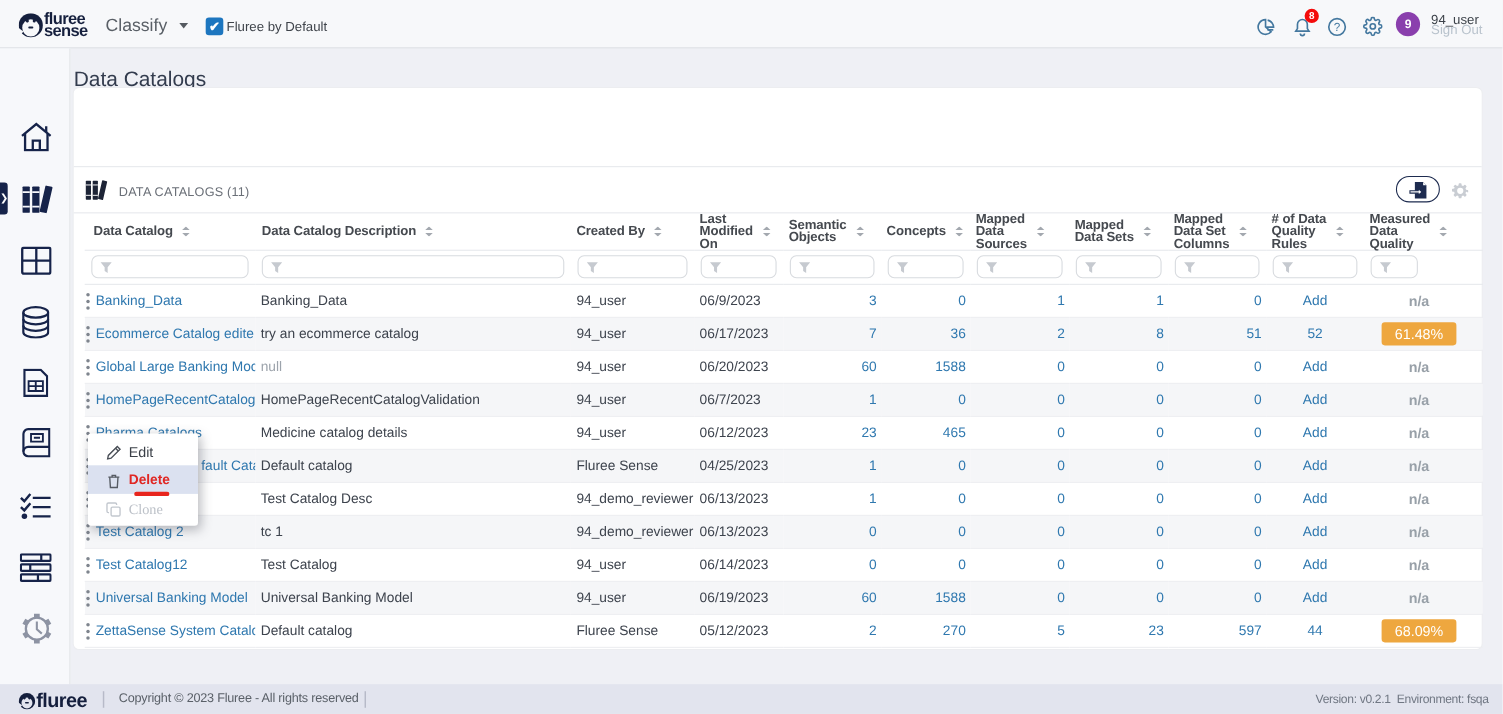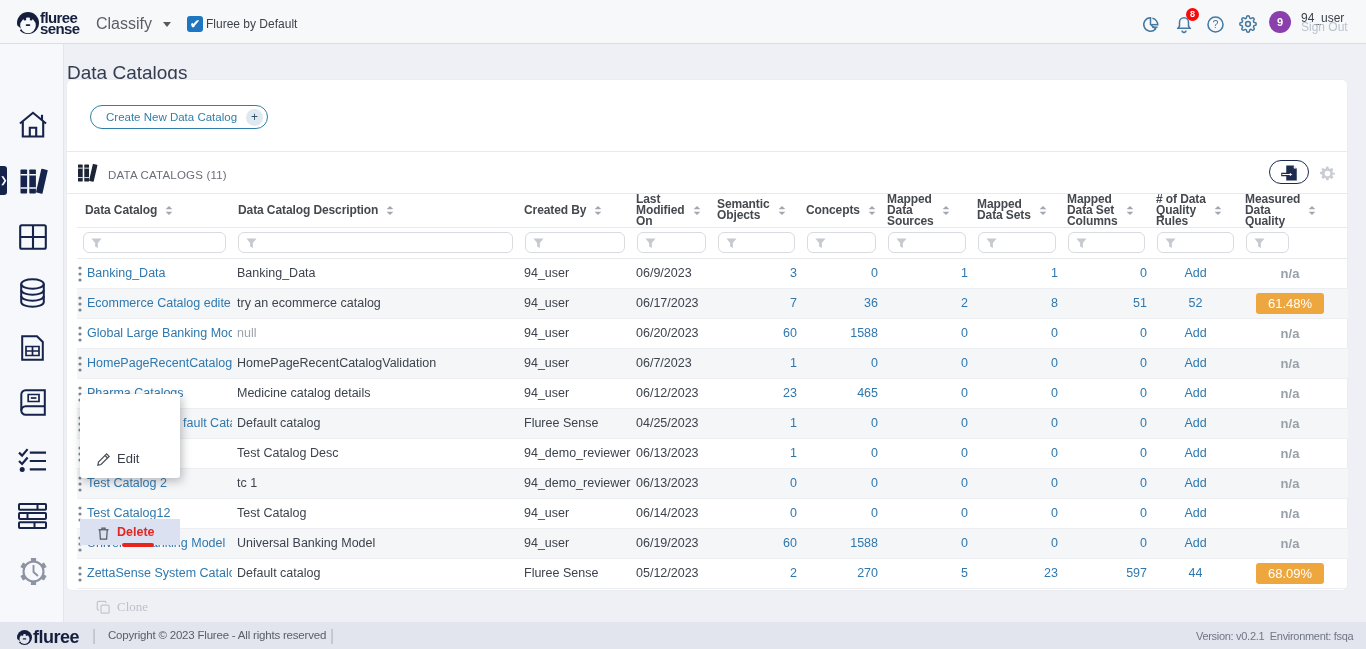--- a/index.html
+++ b/index.html
@@ -52,21 +52,21 @@
 tr.data td.name { position:relative; padding-left:10px; }
 td.name .kebab { position:absolute; left:1px; top:7px; }
 a.lnk { color:#2f78af; text-decoration:none; }
 tr.data td.num { text-align:right; padding:0 4px 0 0; }
 tr.data td.ctr { text-align:center; padding:0; } tr.data td.ctr2 { text-align:center; padding:0 8px 0 0; }
 tr.data td.gray { color:#9ca3ab; }
 .na { color:#98a0a8; font-weight:bold; font-size:13px; }
 .badge { display:inline-block; background:#eea73f; color:#fff; font-weight:normal; font-size:13px; line-height:13px; border-radius:3px; padding:4px 12px; }
 
 #menu { position:absolute; left:80px; top:394px; width:100px; height:84px; padding-top:3px; background:#fff; border-radius:3px; box-shadow:2px 3px 10px rgba(60,64,75,0.35); z-index:5; }
-#menu .item { height:26px; position:relative; font-size:13px;margin-top:48px; }
+#menu .item { height:26px; position:relative; font-size:13px; }
 #menu .item svg { position:absolute; left:16px; top:7px; }
 #menu .item .t { position:absolute; left:37px; top:6px; }
 #menu .edit { color:#3a3f47; }
 #menu .del { background:#dbe1f0; color:#e02723; font-weight:bold; }
 #menu .del .bar { position:absolute; left:42px; top:24px; width:32px; height:4px; background:#e8251d; border-radius:2px; }
 #menu .clone { color:#bcc1c8;font-family:Liberation Serif, serif; }
 
 #footer { position:absolute; left:0; top:622px; width:1366px; height:27px; background:#e2e4ee; }
 #footer .flogo { position:absolute; left:17px; top:8px; }
 #footer .ftext { position:absolute; left:33px; top:5px; font-weight:bold; font-size:18px; color:#151f3d; letter-spacing:-0.5px; }
@@ -174,24 +174,20 @@
       <g stroke-width="5.2">
         <path d="M14.5 0.9 V5.2 M14.5 23.8 V28.1 M26.3 7.7 L22.6 9.85 M6.4 19.15 L2.7 21.3 M2.7 7.7 L6.4 9.85 M22.6 19.15 L26.3 21.3"></path>
       </g>
       <path d="M14.5 8 V15 L19 19" stroke-width="1.9"></path>
     </svg>
 </div>
 
 <div id="heading">Data Catalogs</div>
 
 <div id="card">
-  <div id="createbtn">
-      <span class="txt">Create New Data Catalog</span>
-      <span class="plus">+</span>
-    </div>
   <div id="secheader">
     <svg class="bicon" width="22" height="20" viewBox="0 0 29 28">
         <g fill="#1d2436">
           <rect x="0.5" y="2" width="6.6" height="24" rx="0.8"></rect>
           <rect x="9.3" y="2" width="6.6" height="24" rx="0.8"></rect>
           <rect x="18.6" y="1.5" width="6.6" height="24.5" rx="0.8" transform="rotate(13 21.9 13.7)"></rect>
         </g>
         <g stroke="#ffffff" stroke-width="1.2">
           <path d="M0.5 7.2 h6.6 M0.5 20.4 h6.6 M9.3 7.2 h6.6 M9.3 20.4 h6.6"></path>
         </g>

